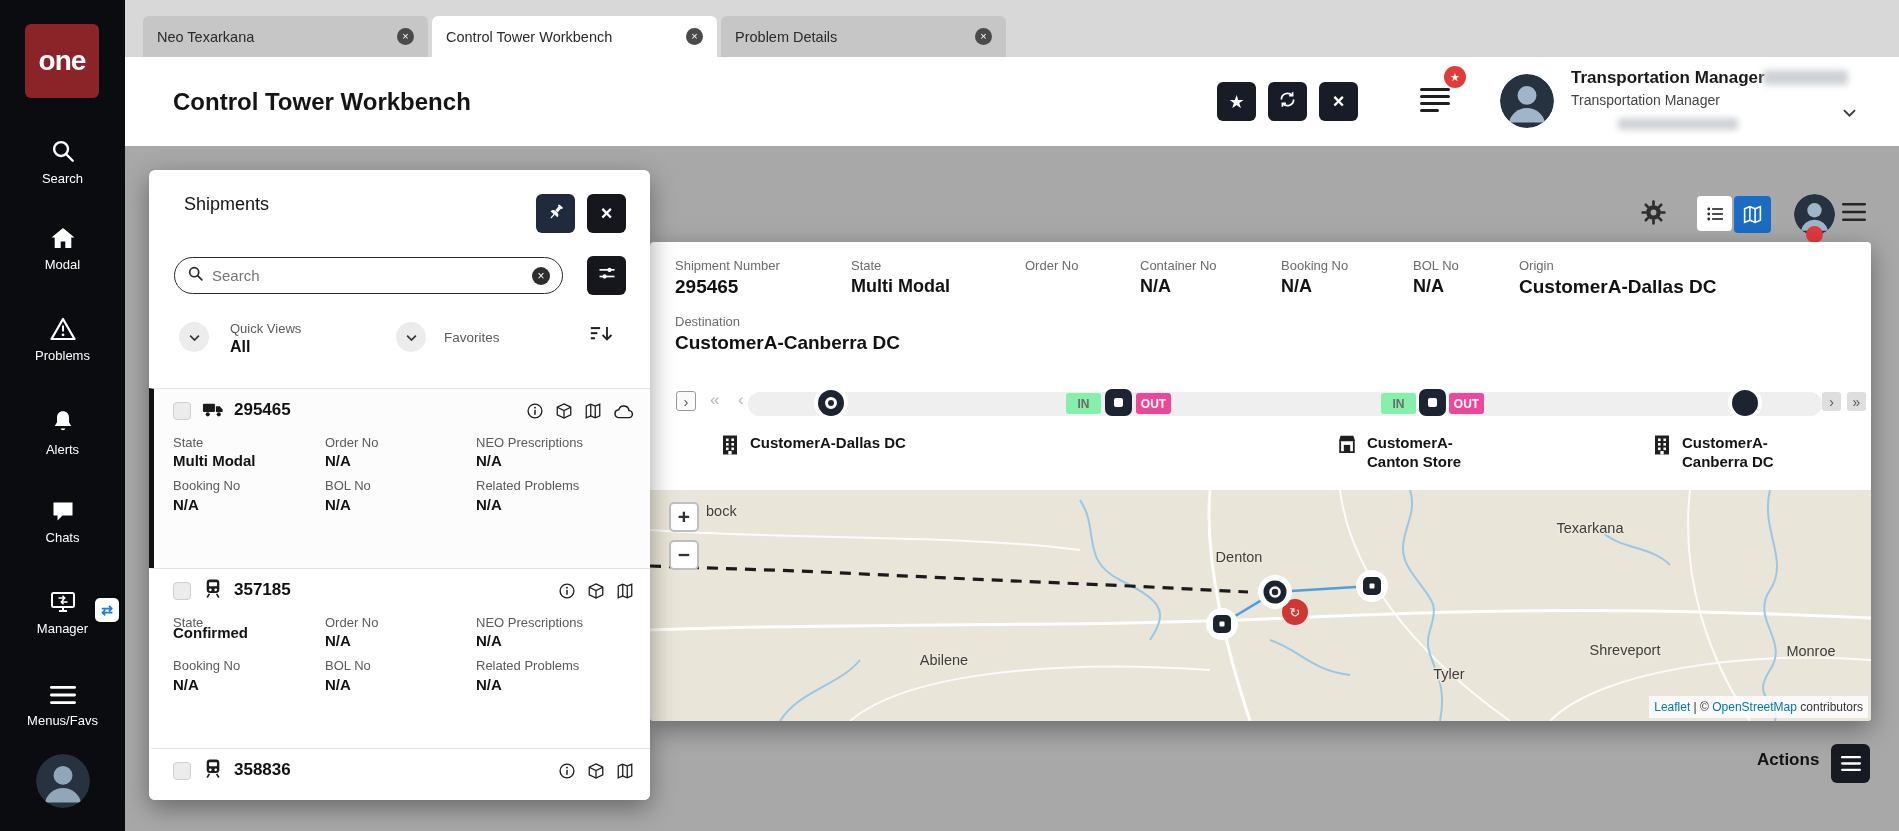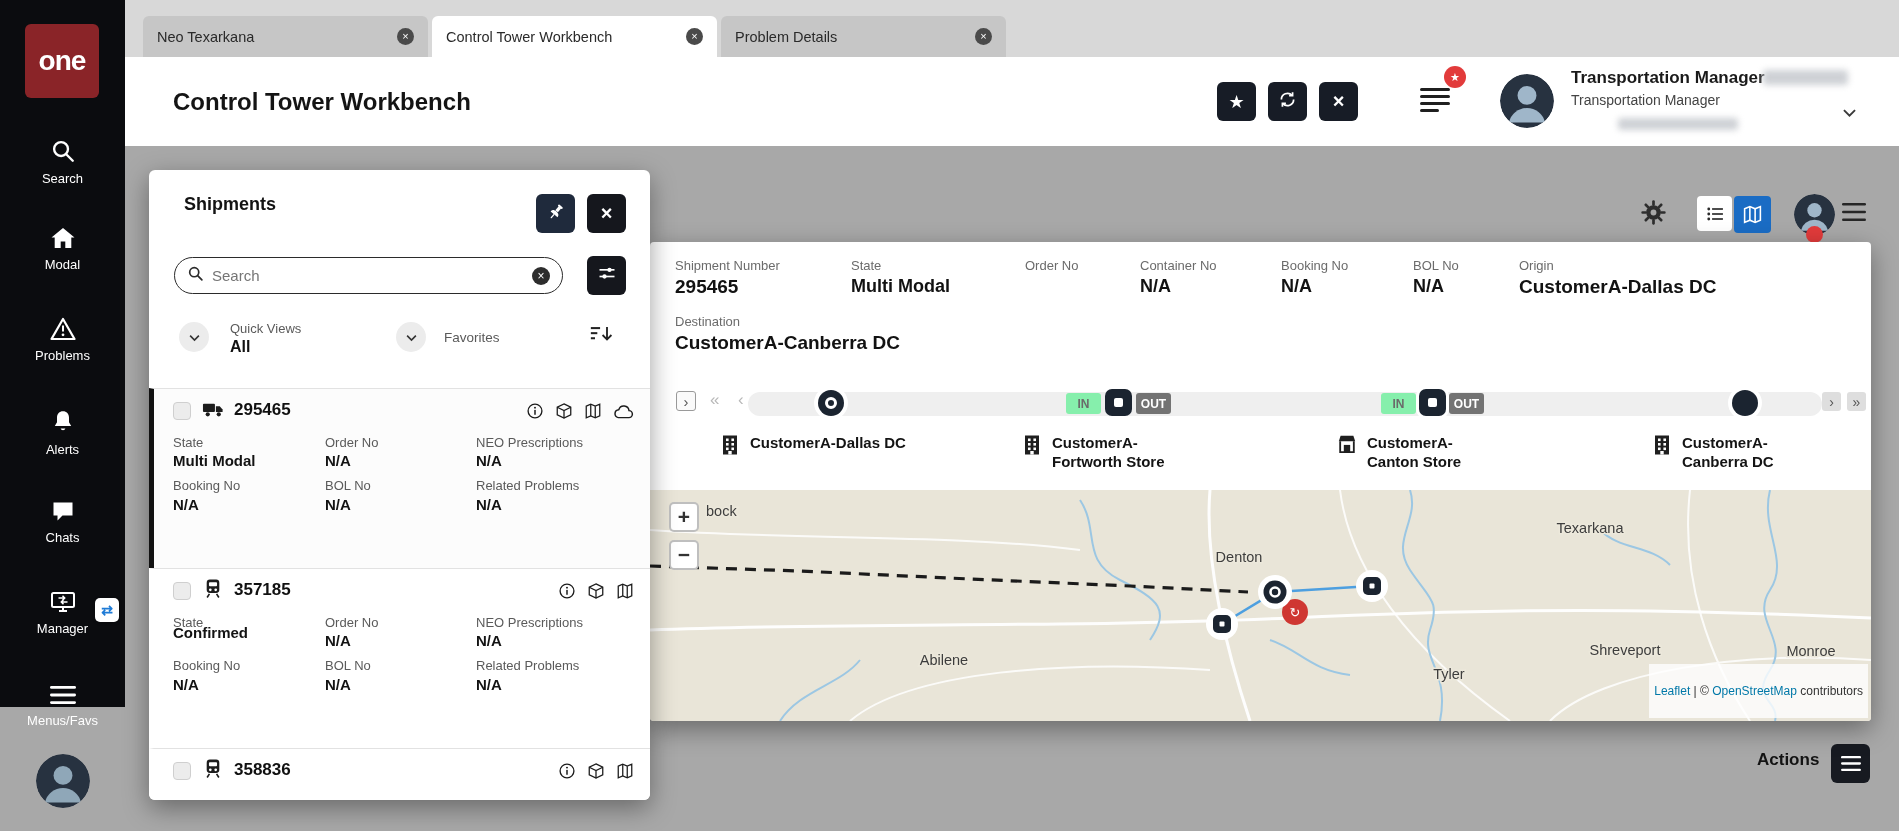--- a/index.html
+++ b/index.html
@@ -1,21 +1,21 @@
 <!DOCTYPE html>
 <html><head>
 <meta charset="utf-8">
 <style>
   *{box-sizing:border-box;margin:0;padding:0}
   html,body{width:1899px;height:831px}
   body{position:relative;font-family:"Liberation Sans",sans-serif;background:#a8a8a8;overflow:hidden}
   .abs{position:absolute}
 
   
-  .sidebar{position:absolute;left:0;top:0;width:125px;height:707px;background:#0b0c0f;z-index:30}
+  .sidebar{position:absolute;left:0;top:0;width:125px;height:831px;background:#0b0c0f;z-index:30}
   .logo{position:absolute;left:25px;top:24px;width:74px;height:74px;background:#8a2428;border-radius:6px;
         display:flex;align-items:center;justify-content:center;color:#fff;font-size:28px;font-weight:700;letter-spacing:-1px}
   .nav-item{position:absolute;left:0;width:125px;text-align:center;color:#fff;cursor:default}
   .nav-item .lbl{font-size:13px;margin-top:3px}
   .badge-switch{position:absolute;left:95px;top:598px;width:24px;height:24px;background:#fff;border-radius:5px;
         display:flex;align-items:center;justify-content:center;color:#1e7bd6;font-size:14px;font-weight:700;box-shadow:0 1px 3px rgba(0,0,0,.4)}
   .avatar{border-radius:50%;overflow:hidden;display:block}
 
   
   .tabstrip{position:absolute;left:125px;top:0;right:0;height:57px;background:#d8d8d8}
@@ -28,21 +28,21 @@
   
   .header{position:absolute;left:125px;top:57px;right:0;height:89px;background:#fff}
   .page-title{position:absolute;left:173px;top:88px;font-size:24px;font-weight:700;color:#141414}
   .hbtn{position:absolute;top:82px;width:39px;height:39px;border-radius:6px;background:#171c26;color:#fff;
         display:flex;align-items:center;justify-content:center;font-size:18px}
   .redact{position:absolute;background:#c9ccd1;border-radius:3px;filter:blur(3px);opacity:.9}
 
   
   .shp-panel{position:absolute;left:149px;top:170px;width:501px;height:630px;background:#fff;border-radius:6px;
              box-shadow:0 8px 26px rgba(0,0,0,.38);overflow:hidden;z-index:10}
-  .shp-title{position:absolute;left:35px;top:24px;font-size:18px;font-weight:700;color:#131313}
+  .shp-title{position:absolute;left:35px;top:24px;font-size:18px;font-weight:400;color:#131313}
   .sqbtn{position:absolute;width:39px;height:39px;border-radius:6px;display:flex;align-items:center;justify-content:center;color:#fff}
   .searchbox{position:absolute;left:25px;top:87px;width:389px;height:37px;border:1.5px solid #2b2b2b;border-radius:19px;
              display:flex;align-items:center;padding:0 12px;gap:8px;background:#fff}
   .searchbox input{flex:1;border:none;outline:none;font-size:15px;color:#333;font-family:inherit;background:transparent}
   .clear-dot{width:18px;height:18px;border-radius:50%;background:#2d2d2d;color:#fff;font-size:12px;line-height:18px;text-align:center;flex:none}
   .chev-circle{position:absolute;width:30px;height:30px;border-radius:50%;background:#ececec;display:flex;align-items:center;justify-content:center}
   .qv-label{position:absolute;font-size:13px;color:#5a5a5a}
   .qv-value{position:absolute;font-size:16px;font-weight:700;color:#111}
   .cards{position:absolute;left:0;top:218px;right:0;bottom:0;overflow:hidden}
   .card{position:relative;height:180px;border-top:1px solid #e2e2e2;border-left:5px solid transparent;background:#fff}
@@ -58,38 +58,38 @@
                 box-shadow:0 8px 26px rgba(0,0,0,.38);overflow:hidden;z-index:5}
   .dfield{position:absolute;top:16px}
   .dlabel{font-size:13px;color:#6b6b6b;white-space:nowrap}
   .dvalue{font-size:18px;font-weight:700;color:#121212;margin-top:3px;white-space:nowrap}
   .tl-track{position:absolute;left:98px;top:150px;width:1074px;height:24px;background:#efefef;border-radius:12px}
   .tl-stop{position:absolute;width:26px;height:26px;border-radius:50%;background:#1b2430;box-shadow:0 0 0 4px #fff}
   .tl-donut{position:absolute;left:7px;top:7px;width:12px;height:12px;border:3px solid #fff;border-radius:50%}
   .pill{position:absolute;top:151px;width:35px;height:21px;border-radius:3px;font-size:12px;font-weight:700;
         display:flex;align-items:center;justify-content:center}
   .pill.in{background:#86efac;color:#6a6a6a}
-  .pill.out{background:#737373;color:#fff}
+  .pill.out{background:#ec4899;color:#fff}
   .knob{position:absolute;top:147px;width:27px;height:27px;border-radius:7px;background:#1b2430;display:flex;align-items:center;justify-content:center}
   .knob .sq{width:9px;height:9px;border-radius:2px;background:#fff}
   .knob.ring{box-shadow:0 0 0 3px #fff}
   .tl-navbox{position:absolute;width:20px;height:20px;border:1px solid #9a9a9a;border-radius:3px;color:#555;
              display:flex;align-items:center;justify-content:center;font-size:15px;background:#fafafa}
   .tl-pg{position:absolute;font-size:17px;color:#b8b8b8}
   .tl-pgbox{position:absolute;width:19px;height:19px;background:#dedede;border-radius:3px;color:#555;
             display:flex;align-items:center;justify-content:center;font-size:14px}
   .stop-item{position:absolute;top:192px;display:flex;gap:10px;align-items:flex-start}
   .stop-name{font-size:15px;font-weight:600;color:#141414;line-height:1.25}
 
   
   .map{position:absolute;left:0;top:248px;width:1221px;height:231px;overflow:hidden;background:#e9e5d8}
   .city{font-size:14.5px;fill:#3d3d3d;stroke:#ece8db;stroke-width:3px;paint-order:stroke;font-family:"Liberation Sans",sans-serif}
   .zoombtn{position:absolute;left:19px;width:30px;height:30px;background:#fff;border:2px solid rgba(0,0,0,.25);border-radius:5px;
            font-size:21px;font-weight:700;color:#333;display:flex;align-items:center;justify-content:center}
-  .attrib{position:absolute;right:3px;bottom:3px;background:rgba(255,255,255,.78);font-size:12px;color:#333;padding:20px 5px;white-space:nowrap}
+  .attrib{position:absolute;right:3px;bottom:3px;background:rgba(255,255,255,.78);font-size:12px;color:#333;padding:4px 5px;white-space:nowrap}
   .attrib .lnk{color:#0078a8}
 
   
   .toolbtn{position:absolute;border-radius:4px;display:flex;align-items:center;justify-content:center}
   .actions-label{position:absolute;left:1757px;top:750px;font-size:17px;font-weight:700;color:#131313}
   .actions-btn{position:absolute;left:1831px;top:744px;width:39px;height:39px;background:#171a21;border-radius:6px;
                display:flex;align-items:center;justify-content:center}
 </style>
 </head>
 <body>
@@ -516,35 +516,20 @@
             <rect x="11.4" y="4.5" width="2.6" height="2.6"></rect>
             <rect x="6" y="9" width="2.6" height="2.6"></rect>
             <rect x="11.4" y="9" width="2.6" height="2.6"></rect>
             <rect x="6" y="13.5" width="2.6" height="2.6"></rect>
             <rect x="11.4" y="13.5" width="2.6" height="2.6"></rect>
             <rect x="8.3" y="17" width="3.4" height="3.5"></rect>
           </g>
         </svg></span>
     <span class="stop-name" style="width:180px">CustomerA-Dallas DC</span>
   </div>
-  <div class="stop-item" style="left:372px">
-    <span><svg width="20" height="22" viewBox="0 0 20 22" fill="#1f1f1f">
-          <rect x="3" y="1.5" width="14" height="19"></rect>
-          <g fill="#fff">
-            <rect x="6" y="4.5" width="2.6" height="2.6"></rect>
-            <rect x="11.4" y="4.5" width="2.6" height="2.6"></rect>
-            <rect x="6" y="9" width="2.6" height="2.6"></rect>
-            <rect x="11.4" y="9" width="2.6" height="2.6"></rect>
-            <rect x="6" y="13.5" width="2.6" height="2.6"></rect>
-            <rect x="11.4" y="13.5" width="2.6" height="2.6"></rect>
-            <rect x="8.3" y="17" width="3.4" height="3.5"></rect>
-          </g>
-        </svg></span>
-    <span class="stop-name" style="width:145px">CustomerA-Fortworth Store</span>
-  </div>
   <div class="stop-item" style="left:687px">
     <span><svg width="20" height="20" viewBox="0 0 22 22" fill="#1f1f1f">
           <path d="M2 8 4 2h14l2 6z"></path>
           <path d="M3.5 8v12h15V8" fill="none" stroke="#1f1f1f" stroke-width="2"></path>
           <rect x="7.5" y="12" width="7" height="8"></rect>
         </svg></span>
     <span class="stop-name" style="width:130px">CustomerA-Canton Store</span>
   </div>
   <div class="stop-item" style="left:1002px">
     <span><svg width="20" height="22" viewBox="0 0 20 22" fill="#1f1f1f">

